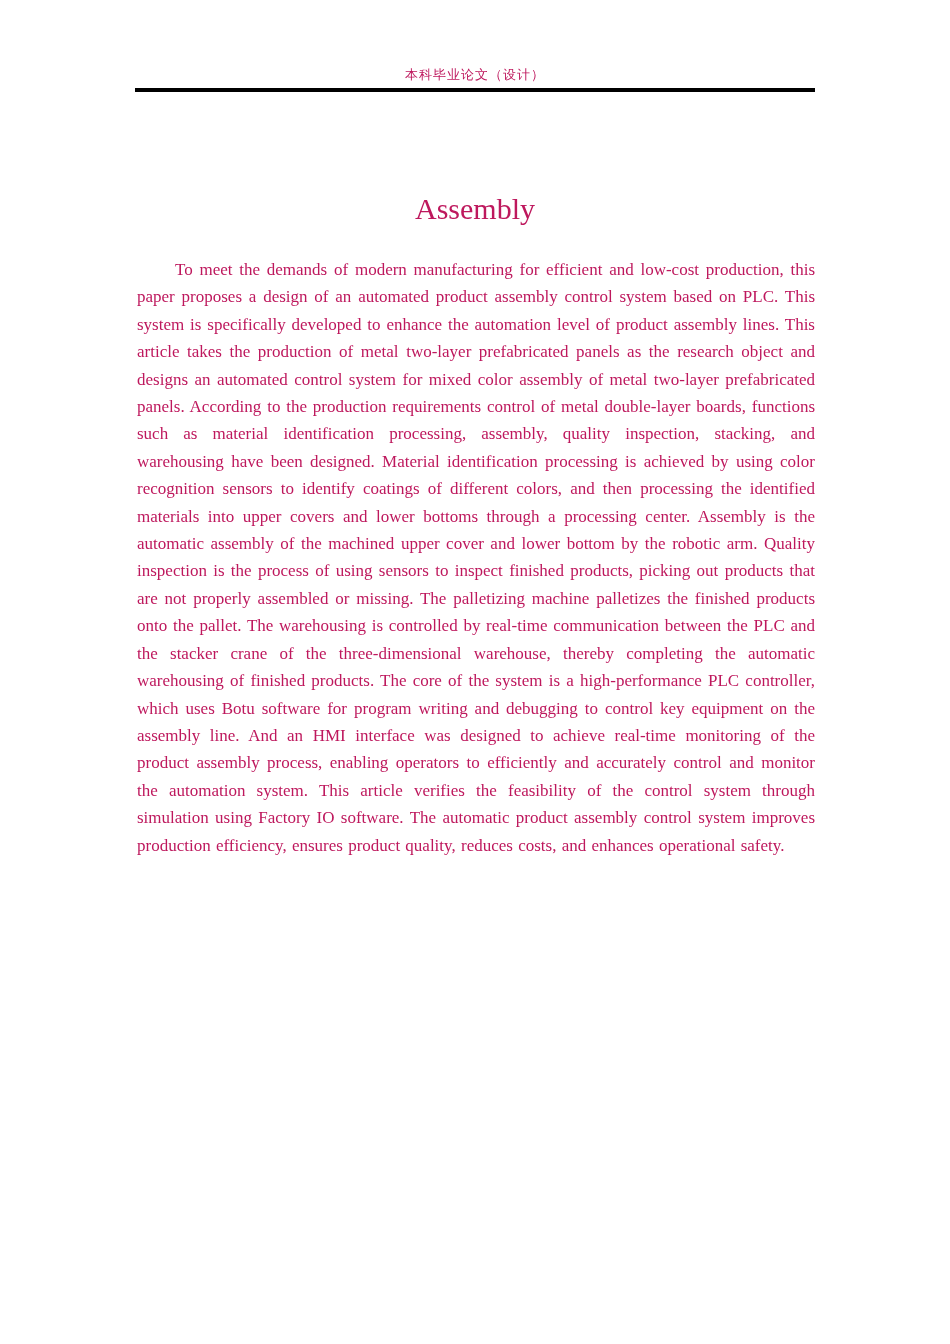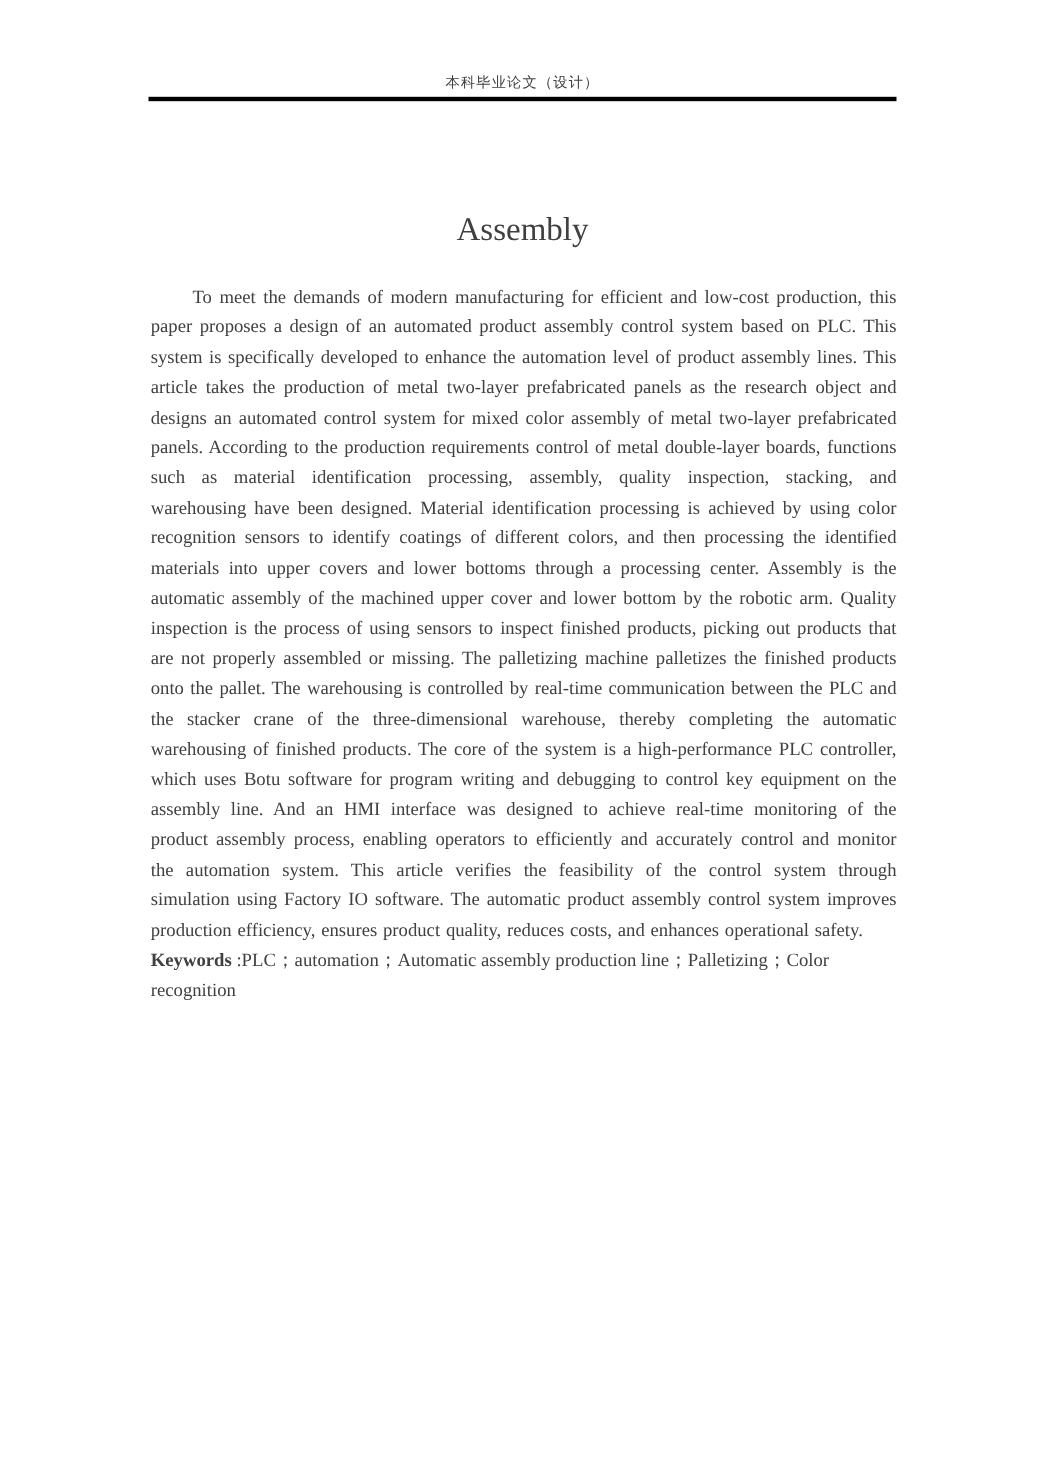--- a/index.html
+++ b/index.html
@@ -5,21 +5,21 @@
     html, body {
       margin: 0;
       padding: 0;
       background: #ffffff;
     }
     .page {
       position: relative;
       width: 950px;
       height: 1256px;
       background: #ffffff;
-      color: #404040;
+      color: #be185d;
       font-family: "Liberation Serif", "DejaVu Serif", serif;
       overflow: hidden;
       margin: 0 auto;
     }
     .header {
       position: absolute;
       top: 66px;
       left: 0;
       width: 100%;
       text-align: center;
@@ -87,18 +87,17 @@
     <span>本科毕业论文（设计）</span>
   </div>
 
   <div class="header-rule"></div>
 
   <h1 class="title">Assembly</h1>
 
   <div class="content">
     <p class="body-text">To meet the demands of modern manufacturing for efficient and low-cost production, this paper proposes a design of an automated product assembly control system based on PLC. This system is specifically developed to enhance the automation level of product assembly lines. This article takes the production of metal two-layer prefabricated panels as the research object and designs an automated control system for mixed color assembly of metal two-layer prefabricated panels. According to the production requirements control of metal double-layer boards, functions such as material identification processing, assembly, quality inspection, stacking, and warehousing have been designed. Material identification processing is achieved by using color recognition sensors to identify coatings of different colors, and then processing the identified materials into upper covers and lower bottoms through a processing center. Assembly is the automatic assembly of the machined upper cover and lower bottom by the robotic arm. Quality inspection is the process of using sensors to inspect finished products, picking out products that are not properly assembled or missing. The palletizing machine palletizes the finished products onto the pallet. The warehousing is controlled by real-time communication between the PLC and the stacker crane of the three-dimensional warehouse, thereby completing the automatic warehousing of finished products. The core of the system is a high-performance PLC controller, which uses Botu software for program writing and debugging to control key equipment on the assembly line. And an HMI interface was designed to achieve real-time monitoring of the product assembly process, enabling operators to efficiently and accurately control and monitor the automation system. This article verifies the feasibility of the control system through simulation using Factory IO software. The automatic product assembly control system improves production efficiency, ensures product quality, reduces costs, and enhances operational safety.</p>
 
-    <p class="keywords"><span class="kw-label">Keywords</span><span> :PLC；automation；Automatic assembly production line；Palletizing；Color recognition</span></p>
   </div>
 
   <div class="footer">II</div>
 
 </div>
 
 </body></html>

